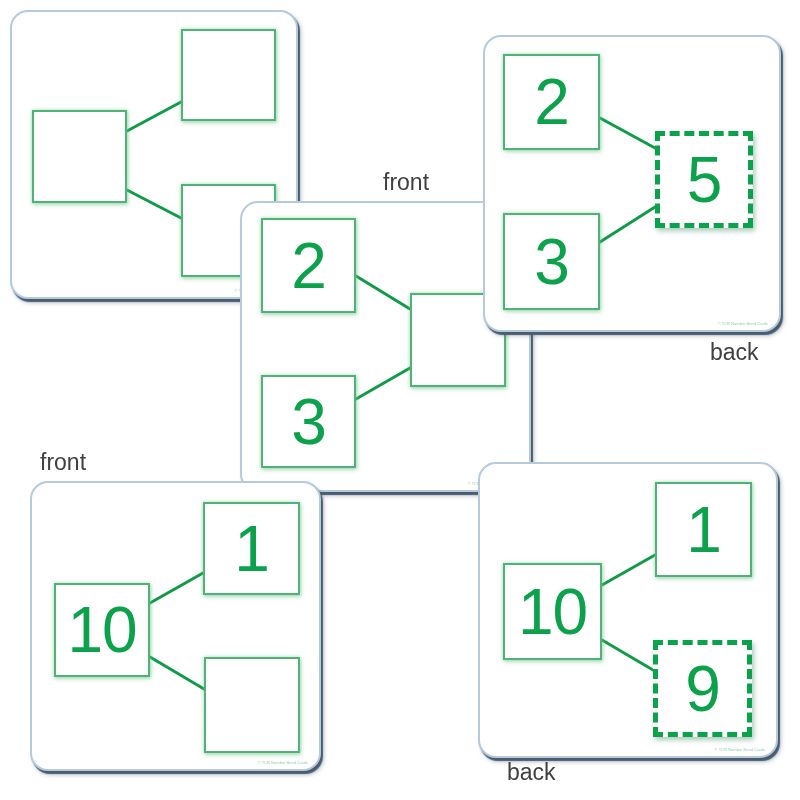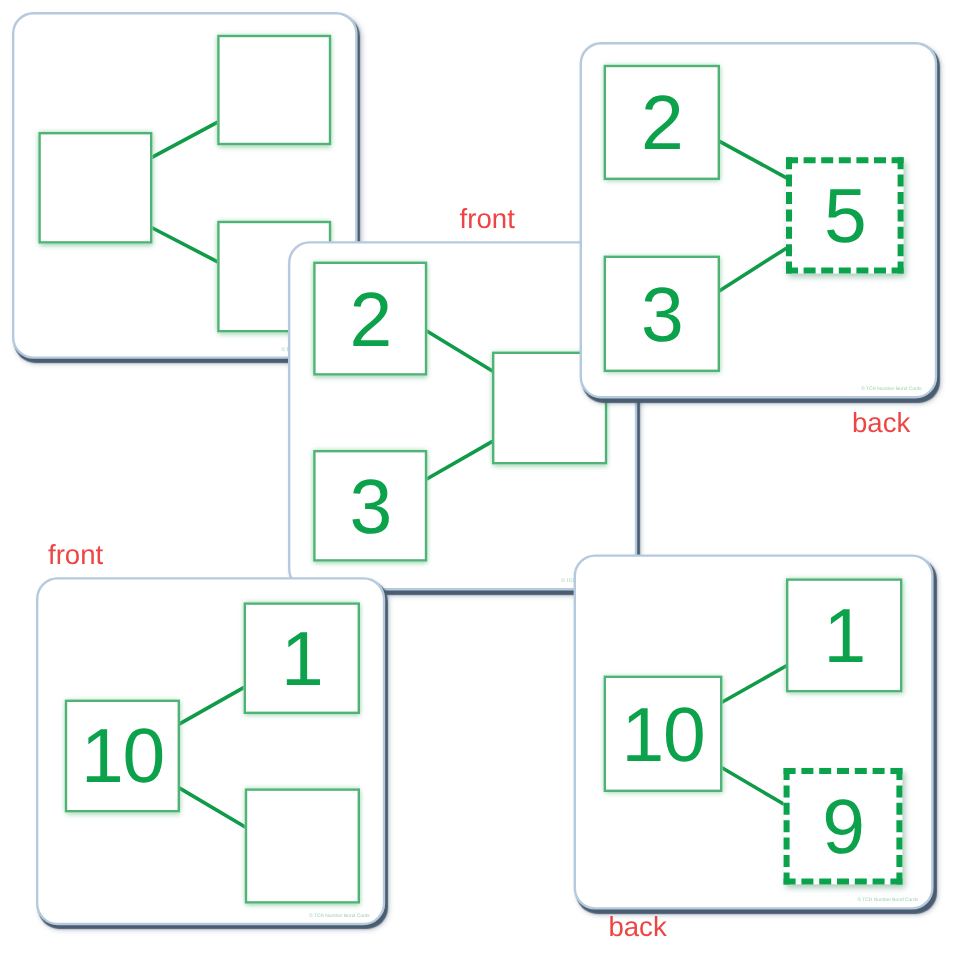--- a/index.html
+++ b/index.html
@@ -21,21 +21,21 @@
   .sq.dashed{
     border:5px dashed #0aa34c;
     box-shadow:2px 3px 5px rgba(115,170,140,.6);
   }
   .digit{
     color:#0ca24b;font-size:64px;line-height:1;letter-spacing:-1px;
   }
   .lines{position:absolute;left:0;top:0;pointer-events:none;}
   .lines line{stroke:#0f9b47;stroke-width:3;stroke-linecap:round;}
   .side-label{
-    position:absolute;color:#ef4444;font-size:23px;line-height:1.1;
+    position:absolute;color:#404040;font-size:23px;line-height:1.1;
     font-family:"Liberation Sans", sans-serif;
   }
   .wm{
     position:absolute;right:11px;bottom:4px;color:#8fcaa8;font-size:9px;
     white-space:nowrap;transform:scale(.45);transform-origin:right bottom;opacity:.9;
   }
 </style>
 </head>
 <body>
 

